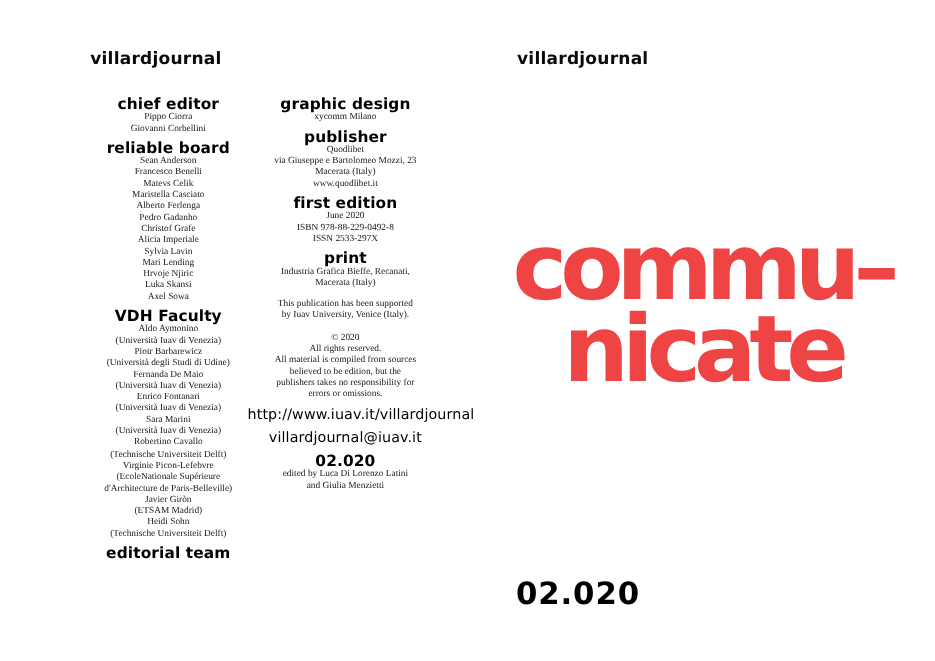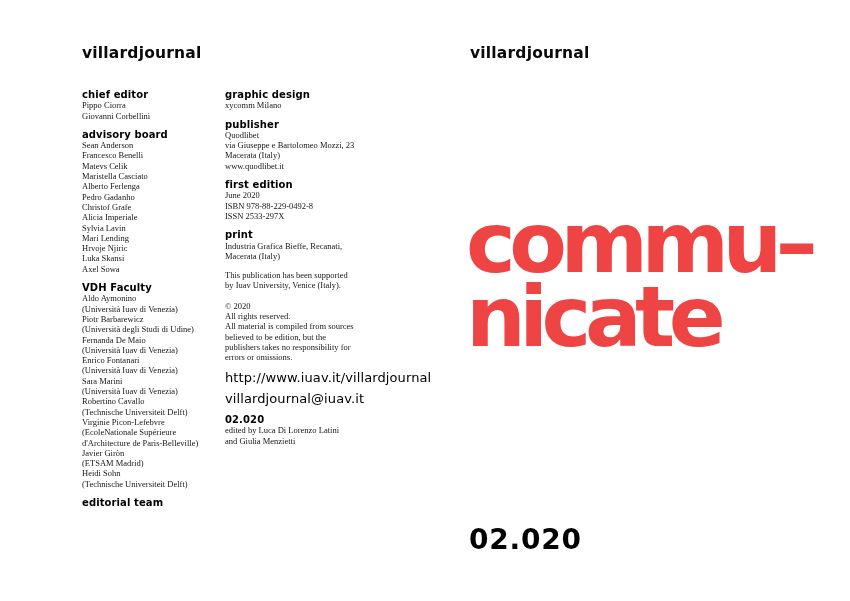--- a/index.html
+++ b/index.html
@@ -12,20 +12,21 @@
     width: 850px;
     height: 601px;
     overflow: hidden;
     color: #141414;
     font-family: "Liberation Serif", serif;
     -webkit-font-smoothing: antialiased;
   }
   .page {
     position: absolute;
     inset: 0;
+    text-align: center;
   }
   
   .brand {
     position: absolute;
     top: 44px;
     font-family: "DejaVu Sans", sans-serif;
     font-weight: bold;
     font-size: 15.5px;
     letter-spacing: 0.2px;
     color: #0a0a0a;
@@ -44,21 +45,21 @@
   }
   .col-left { left: 82px;  width: 142px; }
   .col-mid  { left: 225px; width: 178px; }
 
   .section { margin-bottom: 9px; }
   .section:last-child { margin-bottom: 0; }
 
   .heading {
     font-family: "DejaVu Sans", sans-serif;
     font-weight: bold;
-    font-size: 10px;
+    font-size: 14px;
     letter-spacing: 0.1px;
     color: #000000;
   }
   .line { white-space: nowrap; }
 
   .note { margin-bottom: 10px; }
 
   .bold-line {
     font-family: "DejaVu Sans", sans-serif;
     font-weight: normal;
@@ -110,21 +111,21 @@
 
     <div class="section">
       <div class="heading">chief editor</div>
       <div>
           <div class="line">Pippo Ciorra</div>
           <div class="line">Giovanni Corbellini</div>
         </div>
     </div>
 
     <div class="section">
-      <div class="heading">advisory board</div>
+      <div class="heading">reliable board</div>
       <div>
           <div class="line">Sean Anderson</div>
           <div class="line">Francesco Benelli</div>
           <div class="line">Matevs Celik</div>
           <div class="line">Maristella Casciato</div>
           <div class="line">Alberto Ferlenga</div>
           <div class="line">Pedro Gadanho</div>
           <div class="line">Christof Grafe</div>
           <div class="line">Alicia Imperiale</div>
           <div class="line">Sylvia Lavin</div>

